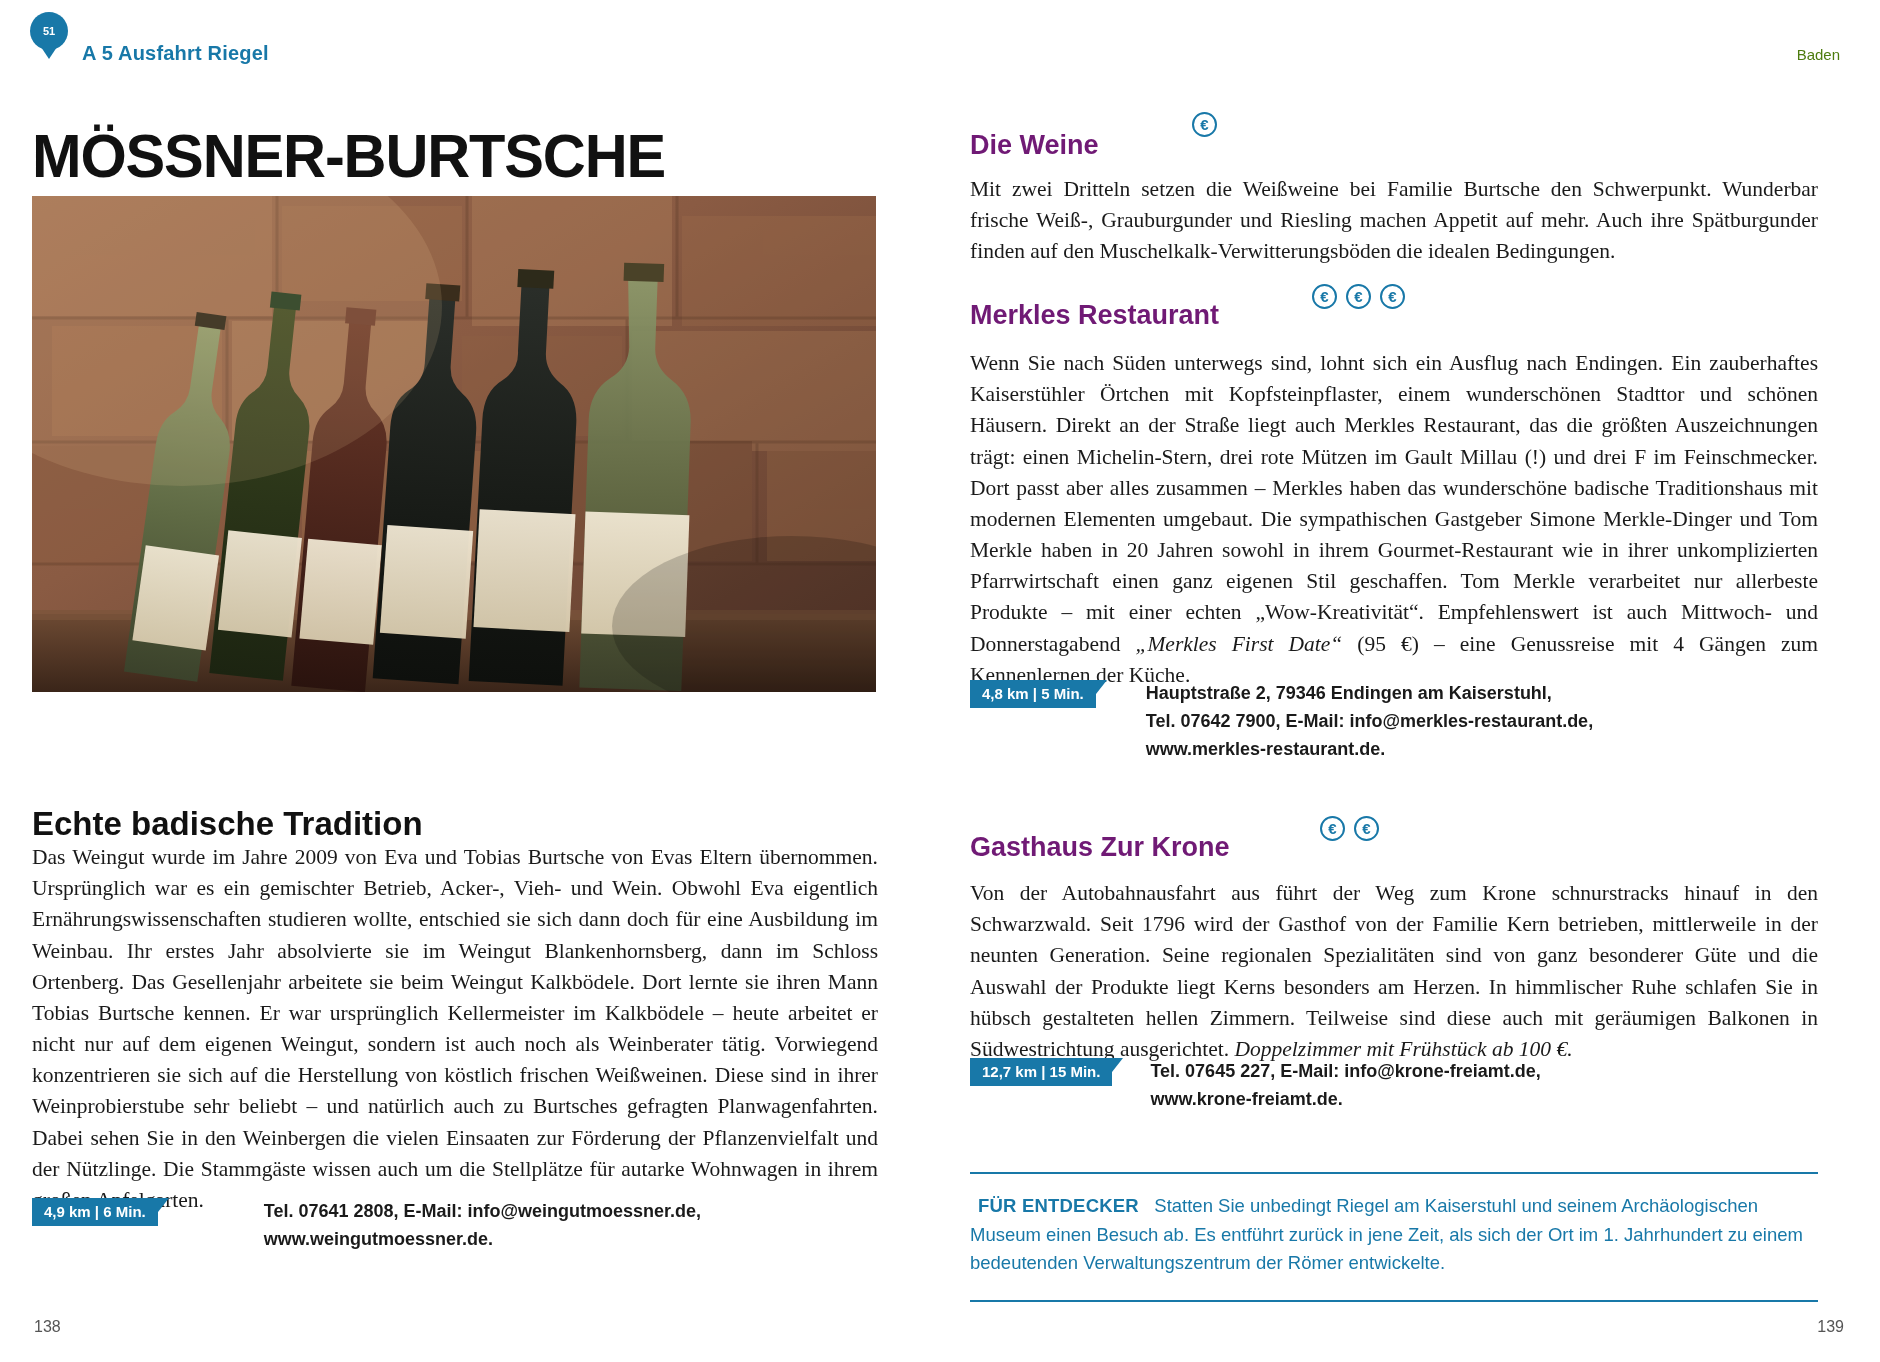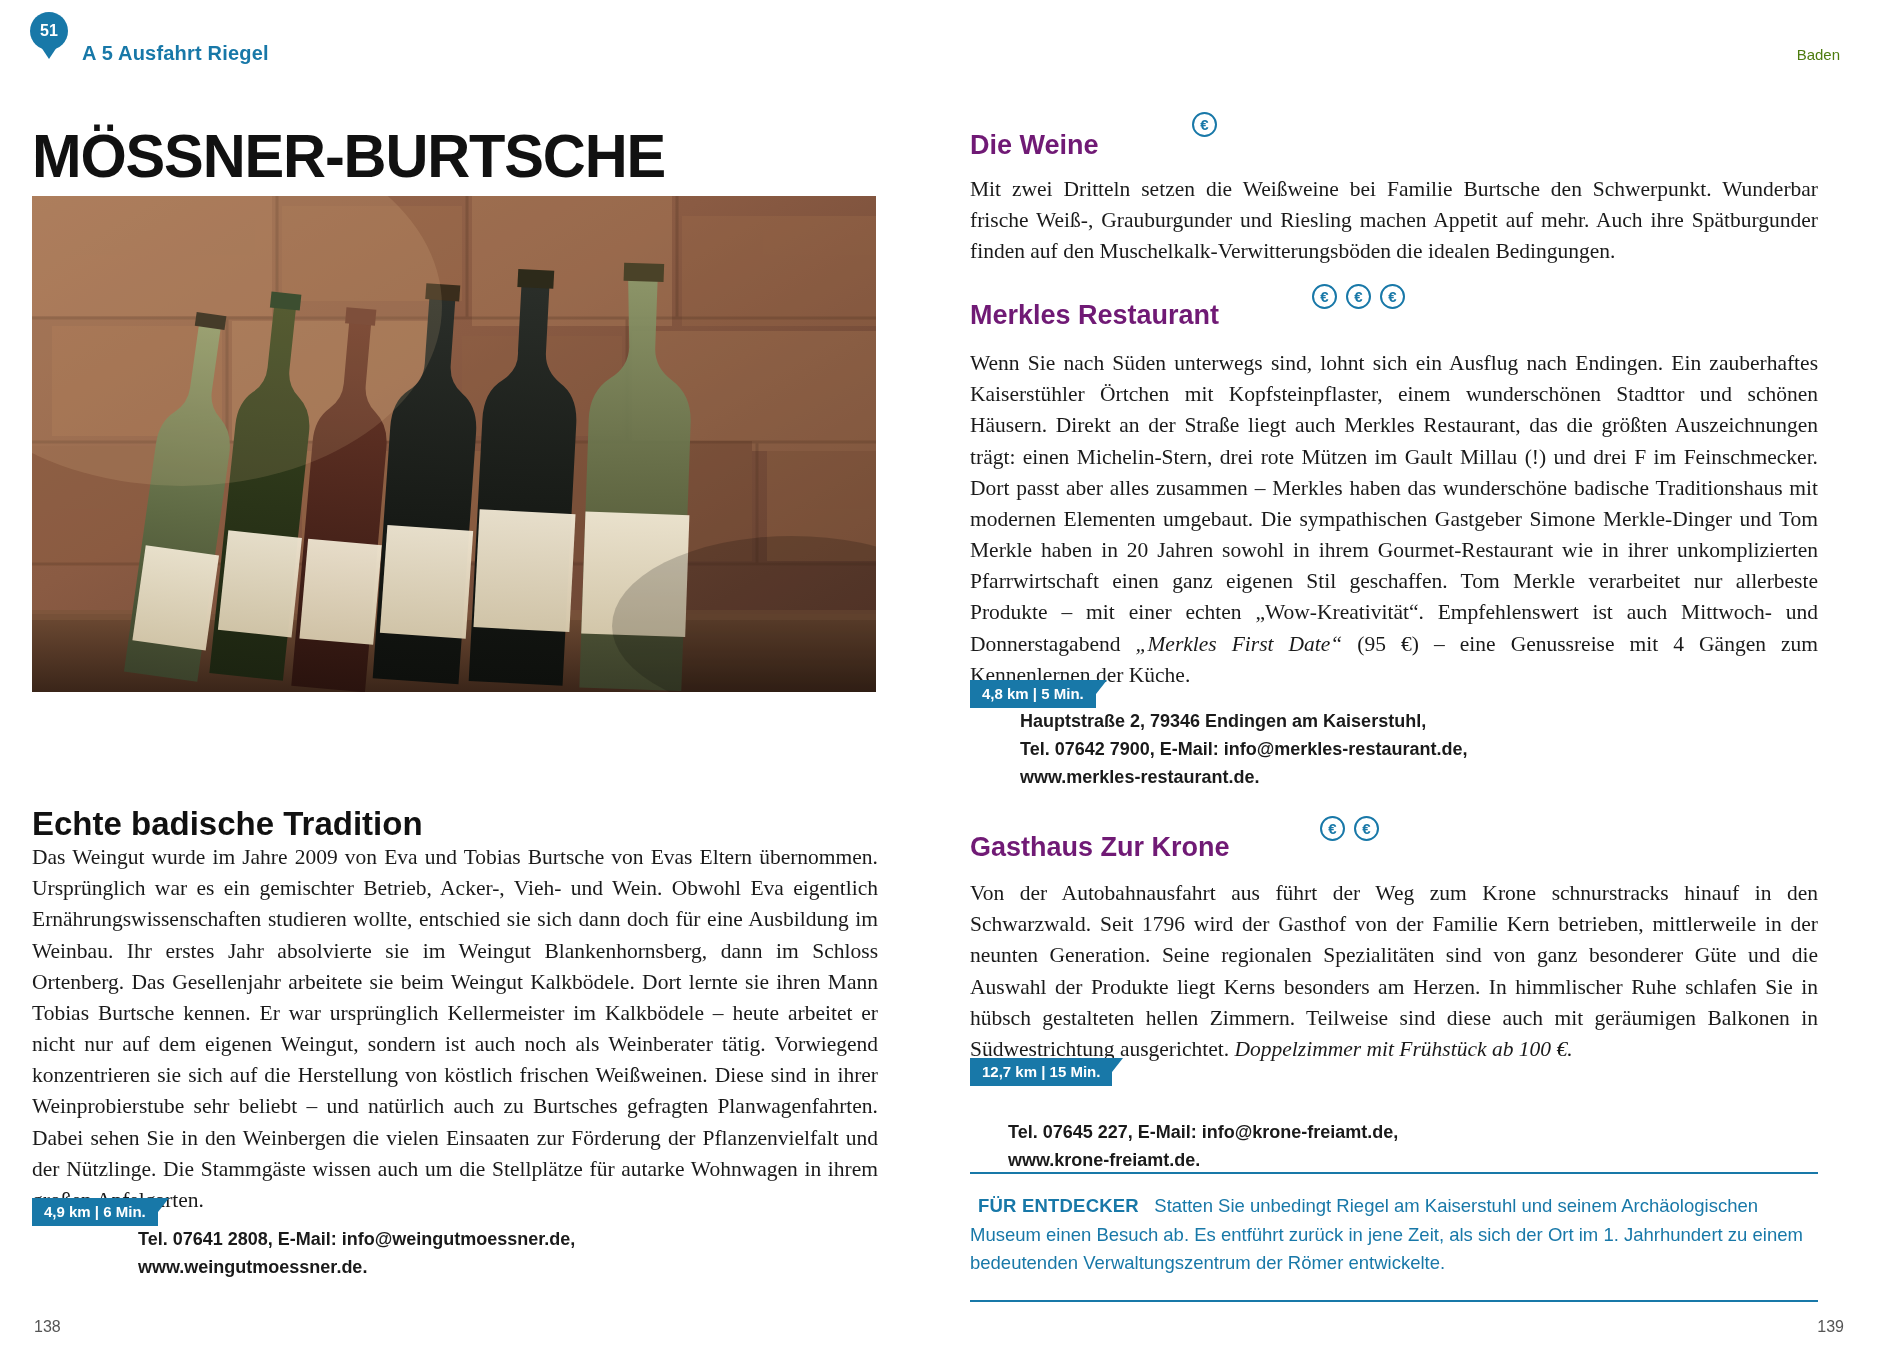--- a/index.html
+++ b/index.html
@@ -65,21 +65,21 @@
   .pin-num {
     position: absolute;
     left: 0; top: 0;
     width: 38px;
     height: 38px;
     display: flex;
     align-items: center;
     justify-content: center;
     color: #fff;
     font-family: "Liberation Sans", sans-serif;
-    font-size: 16px;
+    font-size: 11px;
     font-weight: bold;
     z-index: 2;
   }
   .exit-label {
     position: absolute;
     left: 82px;
     top: 42px;
     font-family: "Liberation Sans", sans-serif;
     font-size: 20px;
     font-weight: bold;
@@ -141,21 +141,20 @@
     text-align: justify;
     color: #1a1a1a;
   }
   .body-col p { margin: 0; }
 
   
   .addr-block {
     position: absolute;
     display: flex;
     align-items: flex-start;
-    flex-direction: column;
   }
   .dist-badge {
     display: inline-block;
     background: #1878a8;
     color: #fff;
     font-family: "Liberation Sans", sans-serif;
     font-size: 15px;
     font-weight: bold;
     padding: 5px 12px 6px 12px;
     position: relative;
@@ -426,21 +425,21 @@
     <div class="euro-row" style="left:380px; top:816px;">
       <span class="euro">€</span>
       <span class="euro">€</span>
     </div>
     <div class="rp-body" style="top:878px;">
       <p>
         <span>Von der Autobahnausfahrt aus führt der Weg zum Krone schnurstracks hinauf in den Schwarzwald. Seit 1796 wird der Gasthof von der Familie Kern betrieben, mittlerweile in der neunten Generation. Seine regionalen Spezialitäten sind von ganz besonderer Güte und die Auswahl der Produkte liegt Kerns besonders am Herzen. In himmlischer Ruhe schlafen Sie in hübsch gestalteten hellen Zimmern. Teilweise sind diese auch mit geräumigen Balkonen in Südwestrichtung ausgerichtet. </span><em>Doppelzimmer mit Frühstück ab 100 €.</em><span></span>
       </p>
     </div>
 
-    <div class="addr-block" style="left:30px; top:1058px;gap:33px;">
+    <div class="addr-block" style="left:30px; top:1058px;">
       <span class="dist-badge">12,7 km | 15 Min.</span>
       <div class="addr-text" style="margin-left:38px;">
         <div>Tel. 07645 227, E-Mail: info@krone-freiamt.de,</div>
         <div>www.krone-freiamt.de.</div>
       </div>
     </div>
 
     <div class="rule" style="top:1172px;"></div>
     <div class="discover" style="top:1192px;">
       <b>FÜR ENTDECKER</b>

